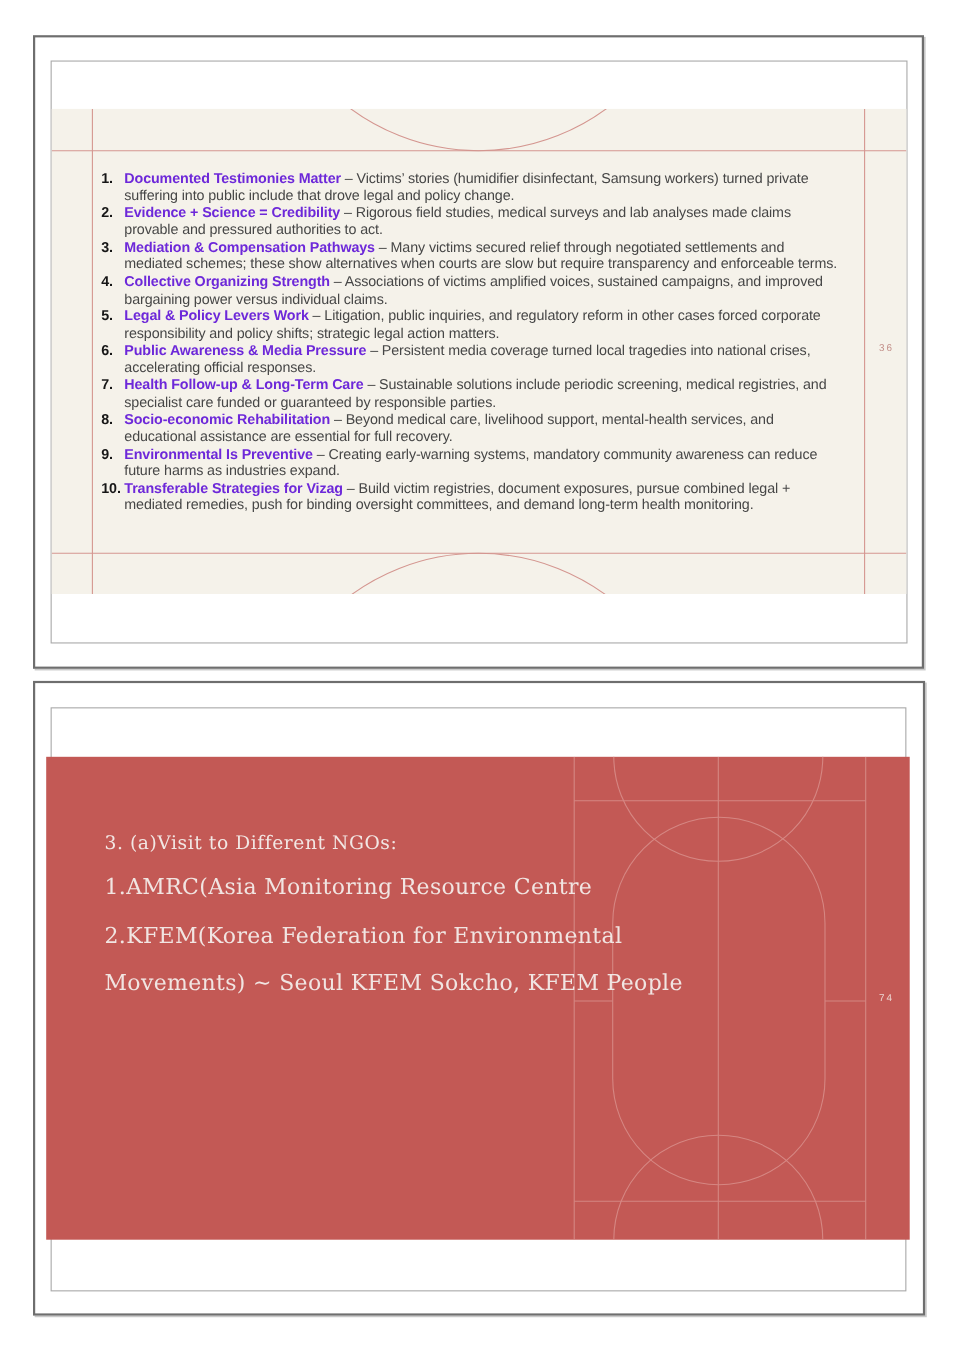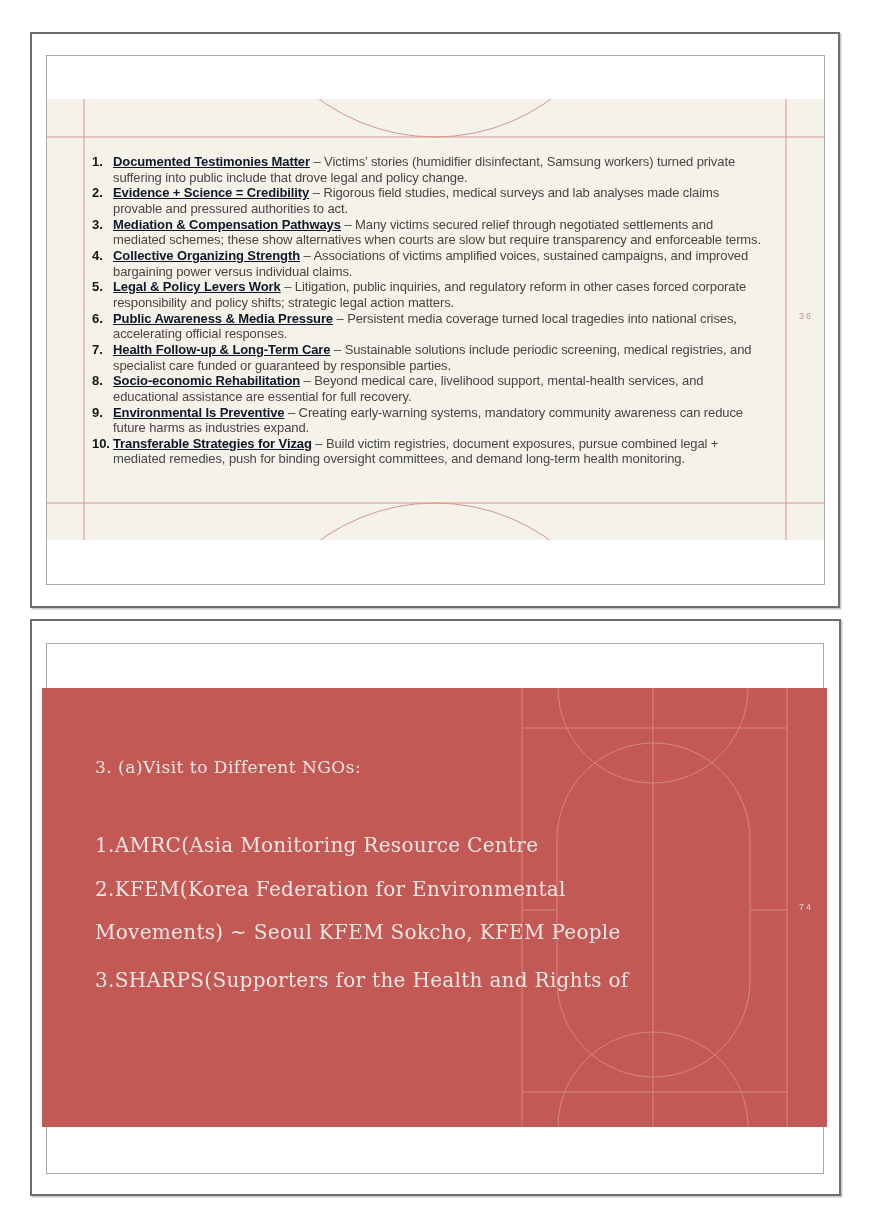--- a/index.html
+++ b/index.html
@@ -19,34 +19,34 @@
 
   
   .cream{position:absolute;left:47px;top:99px;width:777px;height:441px;background:#f5f2ea;}
   svg.dec1{position:absolute;left:47px;top:99px;width:777px;height:441px;}
 
   .takeaways{position:absolute;left:92px;top:154px;width:670px;
              font-size:13px;line-height:15.65px;color:#464646;letter-spacing:-0.1px;}
   .t-item{display:flex;}
   .t-num{flex:0 0 21px;min-width:21px;font-weight:700;color:#161616;}
   .t-body{flex:1;}
-  .t-body b{font-weight:700;color:#0f172a;text-decoration:underline;}
+  .t-body b{font-weight:700;color:#6d28d9;}
 
   .pagenum{position:absolute;width:34px;text-align:center;font-size:9px;
            letter-spacing:2px;font-family:"Liberation Sans",sans-serif;}
   .pn1{left:789px;top:311px;color:#c4928c;}
   .pn2{left:789px;top:902px;color:#ecd6d2;}
 
   
   .redpanel{position:absolute;left:42px;top:688px;width:785px;height:439px;background:#c35955;}
   svg.dec2{position:absolute;left:42px;top:688px;width:785px;height:439px;}
 
   .s2title{position:absolute;left:95px;top:757px;font-family:"DejaVu Serif",serif;
            font-size:17px;letter-spacing:0.5px;color:#f2e7e4;}
-  .ngolines{position:absolute;left:95px;top:824px;font-family:"DejaVu Serif",serif;
+  .ngolines{position:absolute;left:95px;top:785px;font-family:"DejaVu Serif",serif;
             font-size:20px;line-height:43.5px;color:#f1e5e2;white-space:nowrap;
             letter-spacing:0.3px;}
   .ngo-line.gap{margin-top:4px;}
 </style>
 </head>
 <body>
 
 <div class="page">
 
   <div class="frame s1"></div>
@@ -127,18 +127,17 @@
       <circle cx="611" cy="439" r="95"></circle>
     </g>
   </svg>
 
   <div class="s2title">3. (a)Visit to Different NGOs:</div>
 
   <div class="ngolines">
       <div class="ngo-line">1.AMRC(Asia Monitoring Resource Centre</div>
       <div class="ngo-line">2.KFEM(Korea Federation for Environmental</div>
       <div class="ngo-line">Movements) ~ Seoul KFEM Sokcho, KFEM People</div>
-      <div class="ngo-line gap">3.SHARPS(Supporters for the Health  and Rights of</div>
     </div>
 
   <div class="pagenum pn2">74</div>
 
 </div>
 
 </body></html>

